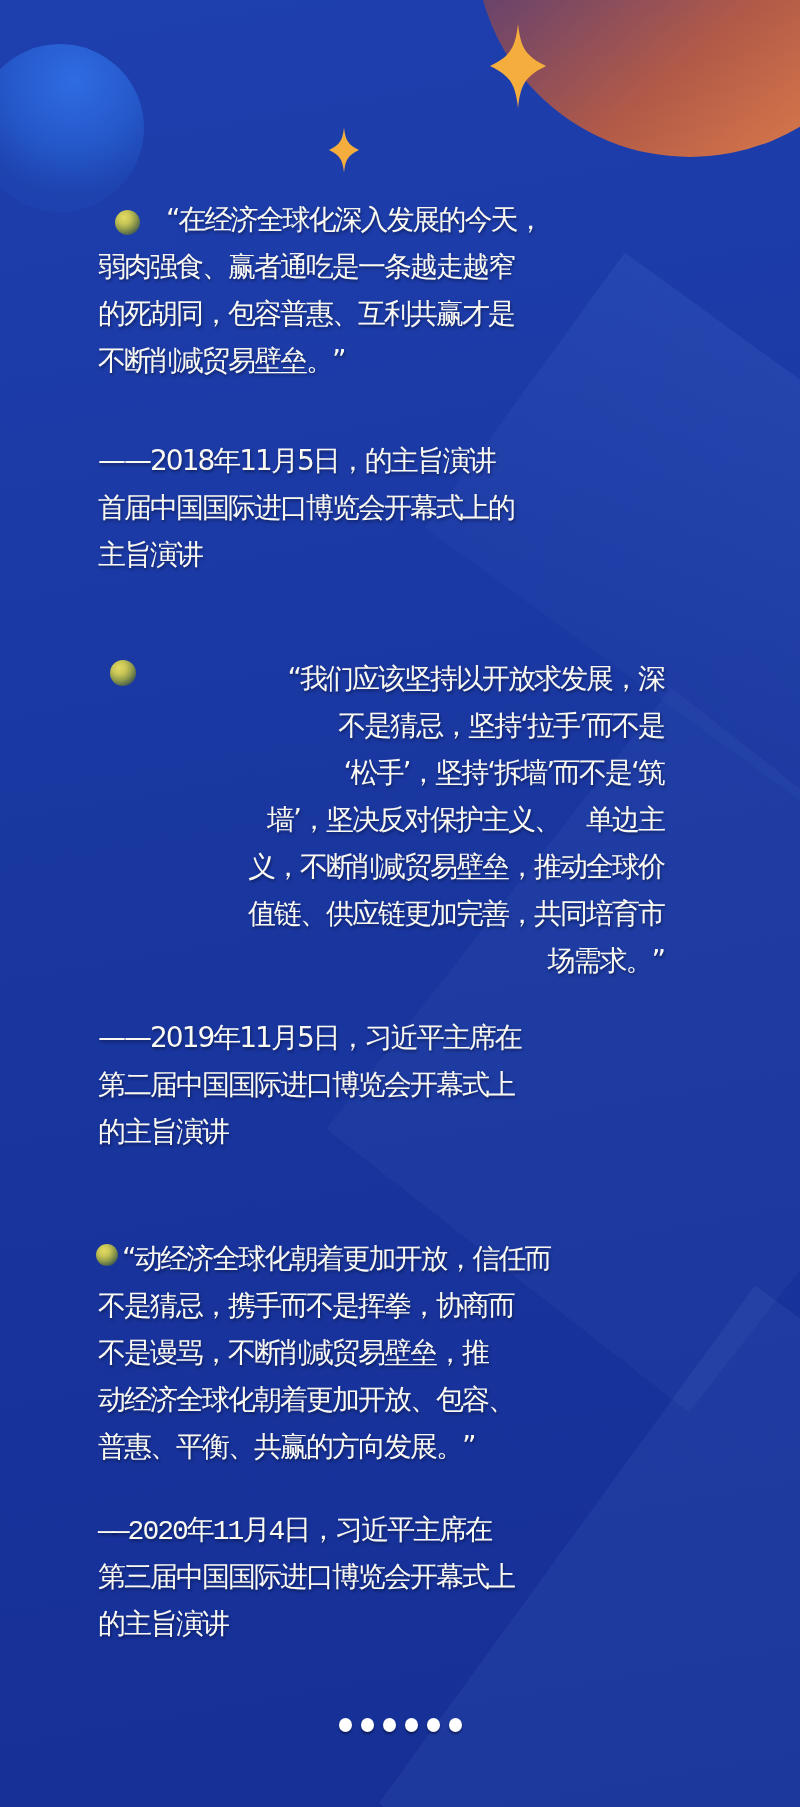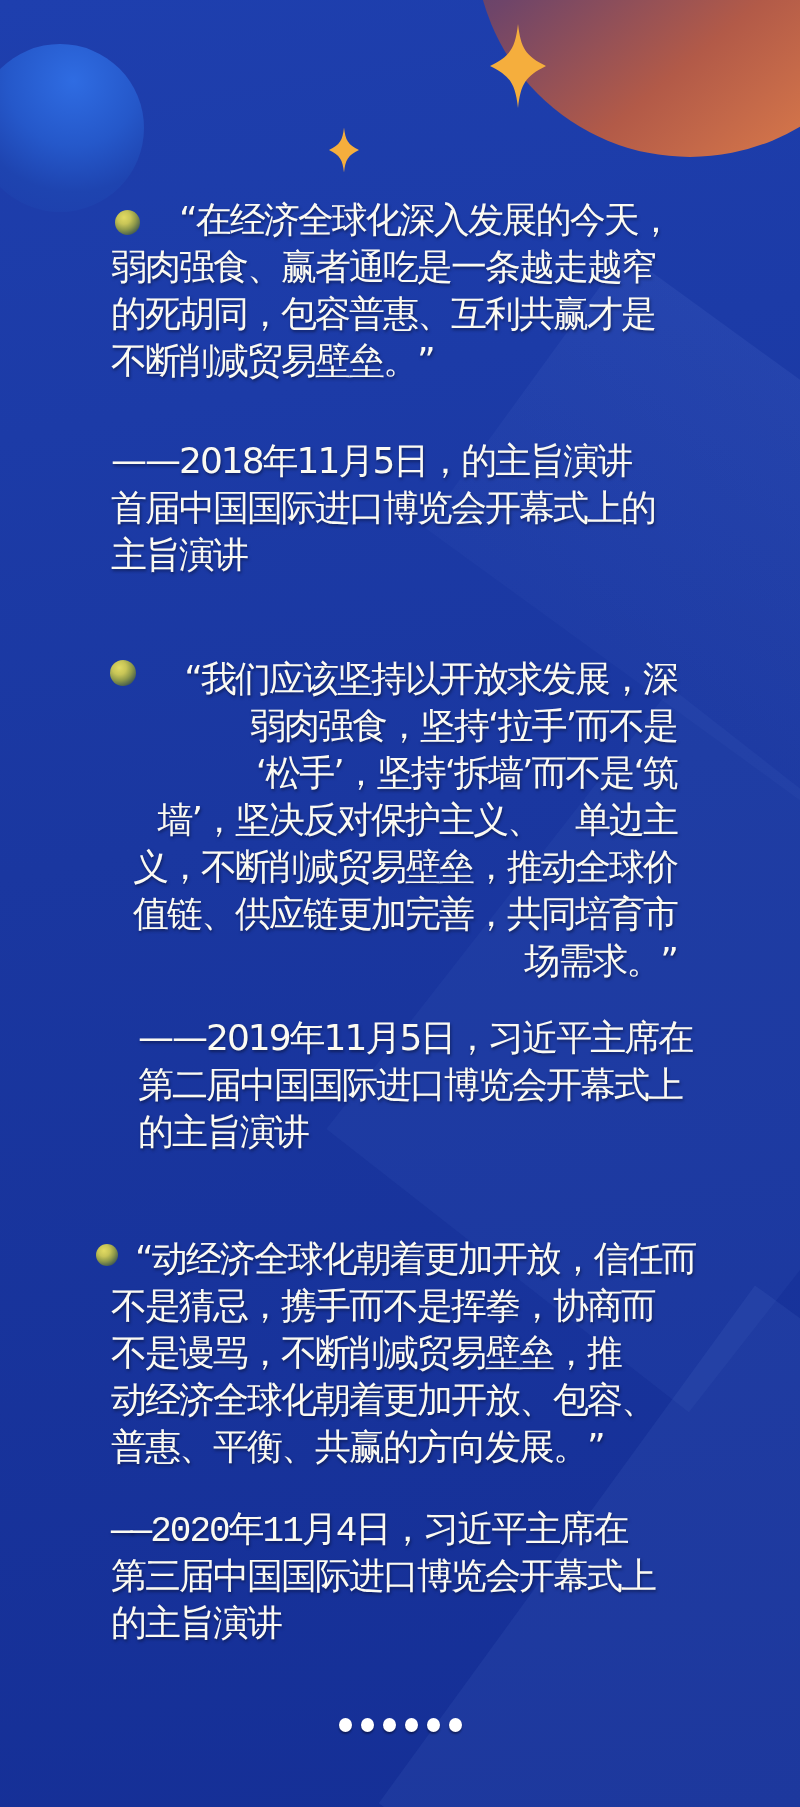--- a/index.html
+++ b/index.html
@@ -31,27 +31,27 @@
   .star-small{left:329px;top:127px;width:30px;height:46px;}
   .bullet{
     position:absolute;border-radius:50%;
     background:radial-gradient(circle at 36% 30%,#e2db63 0%,#c8c557 28%,#8f9a4a 52%,#49604f 76%,rgba(27,58,163,0) 97%);
   }
   .bullet-1{left:115px;top:210px;width:25px;height:25px;}
   .bullet-2{left:110px;top:660px;width:26px;height:26px;}
   .bullet-3{left:96px;top:1244px;width:22px;height:22px;}
   
   .textblock{
-    position:absolute;left:111px;width:566px;
-    color:#fbfaf2;font-size:36px;line-height:47px;letter-spacing:-2px;
+    position:absolute;left:98px;width:566px;
+    color:#fbfaf2;font-size:28px;line-height:47px;letter-spacing:-2px;
     text-shadow:1px 2px 3px rgba(8,14,45,0.55);
     white-space:nowrap;
   }
   .q1{top:196px;} .a1{top:437px;}
-  .q2{top:655px;text-align:right;} .a2{top:1014px;margin-left:27px;}
+  .q2{top:655px;text-align:right;} .a2{top:1014px;}
   .q3{top:1235px;} .a3{top:1508px;font-family:Liberation Mono, monospace;}
   .indent-2{padding-left:68px;}
   .indent-half{padding-left:18px;}
   .indent-q3{padding-left:24px;}
   
   .dots-row{
     position:absolute;left:0;top:1718px;width:800px;
     display:flex;justify-content:center;gap:9px;
   }
   .dots-row .dot{
@@ -88,21 +88,21 @@
     <div>不断削减贸易壁垒。”</div>
   </div>
   <div class="textblock a1">
     <div>——2018年11月5日，的主旨演讲</div>
     <div>首届中国国际进口博览会开幕式上的</div>
     <div>主旨演讲</div>
   </div>
 
   <div class="textblock q2">
     <div class="indent-2">“我们应该坚持以开放求发展，深</div>
-    <div>弱肉强食，坚持‘拉手’而不是</div>
+    <div>不是猜忌，坚持‘拉手’而不是</div>
     <div class="indent-half">‘松手’，坚持‘拆墙’而不是‘筑</div>
     <div>墙’，坚决反对保护主义、　单边主</div>
     <div>义，不断削减贸易壁垒，推动全球价</div>
     <div>值链、供应链更加完善，共同培育市</div>
     <div>场需求。”</div>
   </div>
   <div class="textblock a2">
     <div>——2019年11月5日，习近平主席在</div>
     <div>第二届中国国际进口博览会开幕式上</div>
     <div>的主旨演讲</div>

